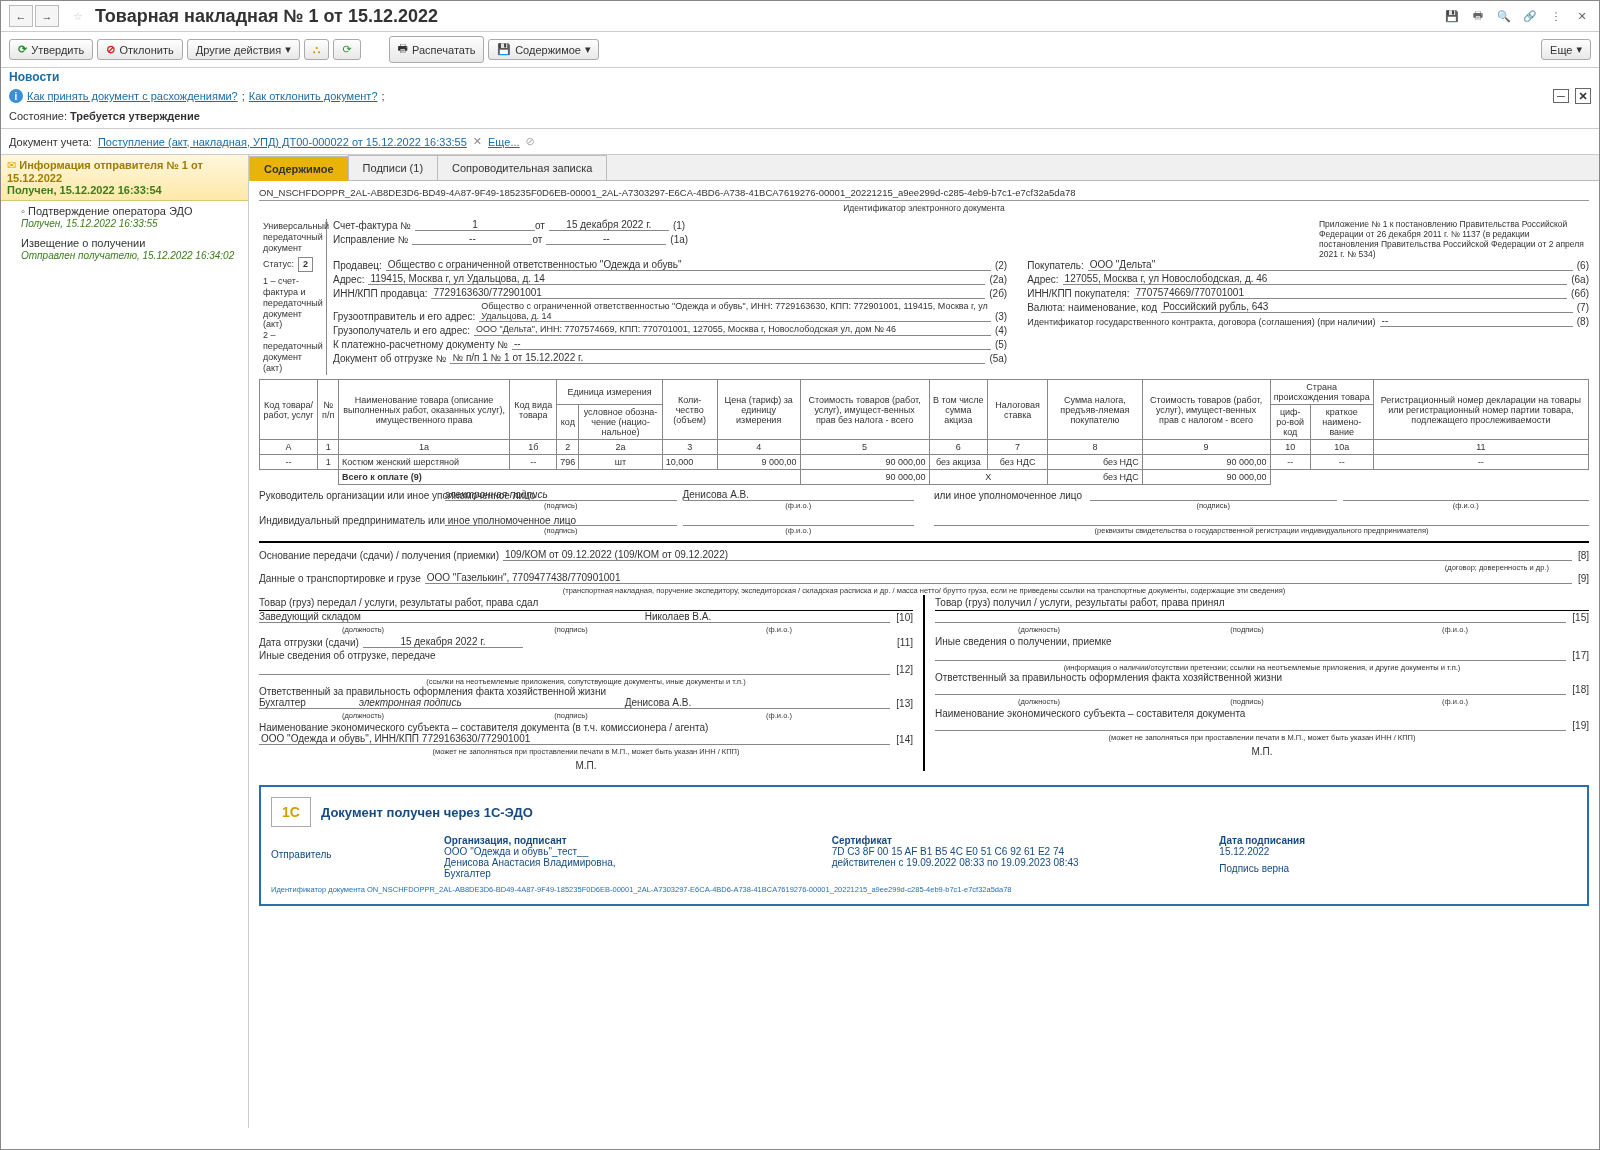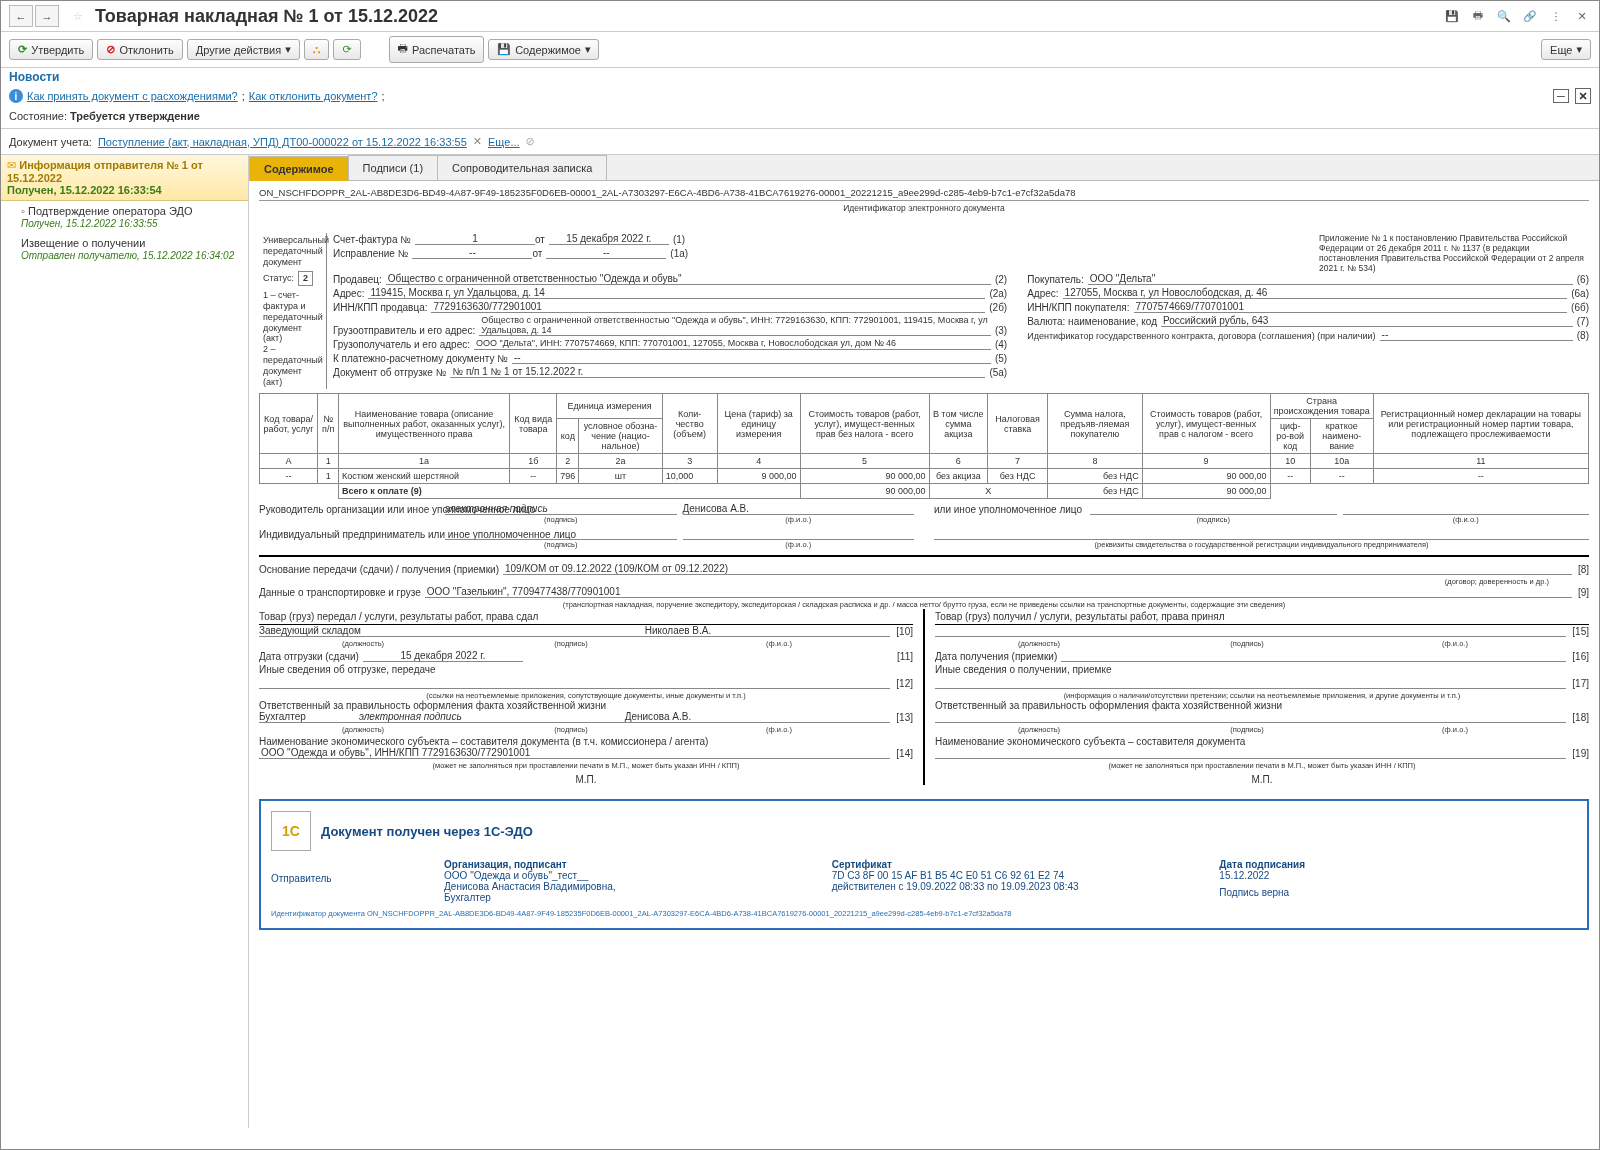--- a/index.html
+++ b/index.html
@@ -28,21 +28,21 @@
 .side-header .sh1 { color: #a07c00; font-weight: bold; font-size: 11px; }
 .side-header .sh2 { color: #3a7b1a; font-weight: bold; font-size: 11px; }
 .side-item { padding: 4px 10px 4px 20px; font-size: 11px; }
 .side-item .green { color: #3a7b1a; font-style: italic; font-size: 10px; }
 .content { flex: 1; padding: 0; overflow: hidden; }
 .tabs { display: flex; border-bottom: 1px solid #bbb; background: #f0f0f0; }
 .tab { padding: 6px 14px; border: 1px solid #bbb; border-bottom: none; background: #f0f0f0; margin-right: -1px; cursor: pointer; }
 .tab.active { background: #eab308; font-weight: bold; position: relative; top: 1px; }
 .doc-area { padding: 6px 10px; background: #fff; height: calc(100% - 30px); overflow: auto; }
 .doc-id { font-size: 9.5px; border-bottom: 1px solid #999; padding-bottom: 2px; margin-bottom: 2px; }
-.doc-id-sub { font-size: 8.5px; text-align: center; margin-bottom: 20px; }
+.doc-id-sub { font-size: 8.5px; text-align: center; margin-bottom: 6px; }
 .upper-grid { display: flex; font-size: 10px; }
 .left-col { width: 68px; border-right: 1px solid #888; padding: 2px 4px; font-size: 9px; line-height: 1.2; }
 .status-box { display: flex; align-items: center; gap: 4px; margin: 4px 0; }
 .status-val { border: 1px solid #888; padding: 1px 4px; font-weight: bold; }
 .mid-col { flex: 1; padding-left: 6px; }
 .row { display: flex; align-items: flex-end; margin-bottom: 2px; font-size: 10px; }
 .lbl { white-space: nowrap; margin-right: 4px; }
 .val { border-bottom: 1px solid #888; flex: 1; text-align: center; padding: 0 2px; min-height: 12px; }
 .val-left { border-bottom: 1px solid #888; flex: 1; padding: 0 2px; min-height: 12px; }
 .code { white-space: nowrap; margin-left: 4px; }
@@ -57,21 +57,21 @@
 .und { border-bottom: 1px solid #888; flex: 1; min-height: 12px; font-style: italic; }
 .und-plain { border-bottom: 1px solid #888; flex: 1; text-align: left; min-height: 12px; }
 .tiny { font-size: 7.5px; text-align: center; }
 .section-hr { border-top: 2px solid #000; margin: 6px 0; }
 .bottom-cols { display: flex; gap: 10px; font-size: 10px; }
 .bottom-cols > div { flex: 1; }
 .vline { border-left: 2px solid #000; padding-left: 10px; }
 .num-br { white-space: nowrap; margin-left: 6px; }
 .edo-box { border: 2px solid #2a6fb5; padding: 10px; margin-top: 14px; font-size: 10px; color: #164a82; }
 .edo-head { display: flex; align-items: center; gap: 10px; margin-bottom: 8px; }
-.edo-logo { width: 40px; height: 40px; border: 1px solid #aaa; display: flex; align-items: center; justify-content: center; font-weight: bold; color: #d4a000; background: #fff; font-size: 14px; }
+.edo-logo { width: 40px; height: 30px; border: 1px solid #aaa; display: flex; align-items: center; justify-content: center; font-weight: bold; color: #d4a000; background: #fff; font-size: 14px; }
 .edo-cols { display: flex; gap: 30px; }
 .edo-cols > div { flex: 1; }
 .edo-tiny { font-size: 7.5px; color: #2a6fb5; margin-top: 6px; word-break: break-all; }
 .bold { font-weight: bold; }
 </style>
 </head>
 <body>
 
 <div class="titlebar">
   <div class="nav-btn">←</div>
@@ -443,25 +443,20 @@
               <span class="und-plain"></span>
               <span class="num-br">[15]</span>
             </div>
           <div class="row">
               <span class="tiny" style="flex:1">(должность)</span>
               <span class="tiny" style="flex:1">(подпись)</span>
               <span class="tiny" style="flex:1">(ф.и.о.)</span>
               <span style="width:30px"></span>
             </div>
           <div class="row">
-              <span class="lbl">Дата получения (приемки)</span>
-              <span class="val"></span>
-              <span class="num-br">[16]</span>
-            </div>
-          <div class="row">
               <span class="lbl">Иные сведения о получении, приемке</span>
             </div>
           <div class="row">
               <span class="val-left"></span>
               <span class="num-br">[17]</span>
             </div>
           <div class="tiny">(информация о наличии/отсутствии претензии; ссылки на неотъемлемые приложения, и другие документы и т.п.)</div>
           <div>Ответственный за правильность оформления факта хозяйственной жизни</div>
           <div class="row">
               <span class="und-plain"></span>

